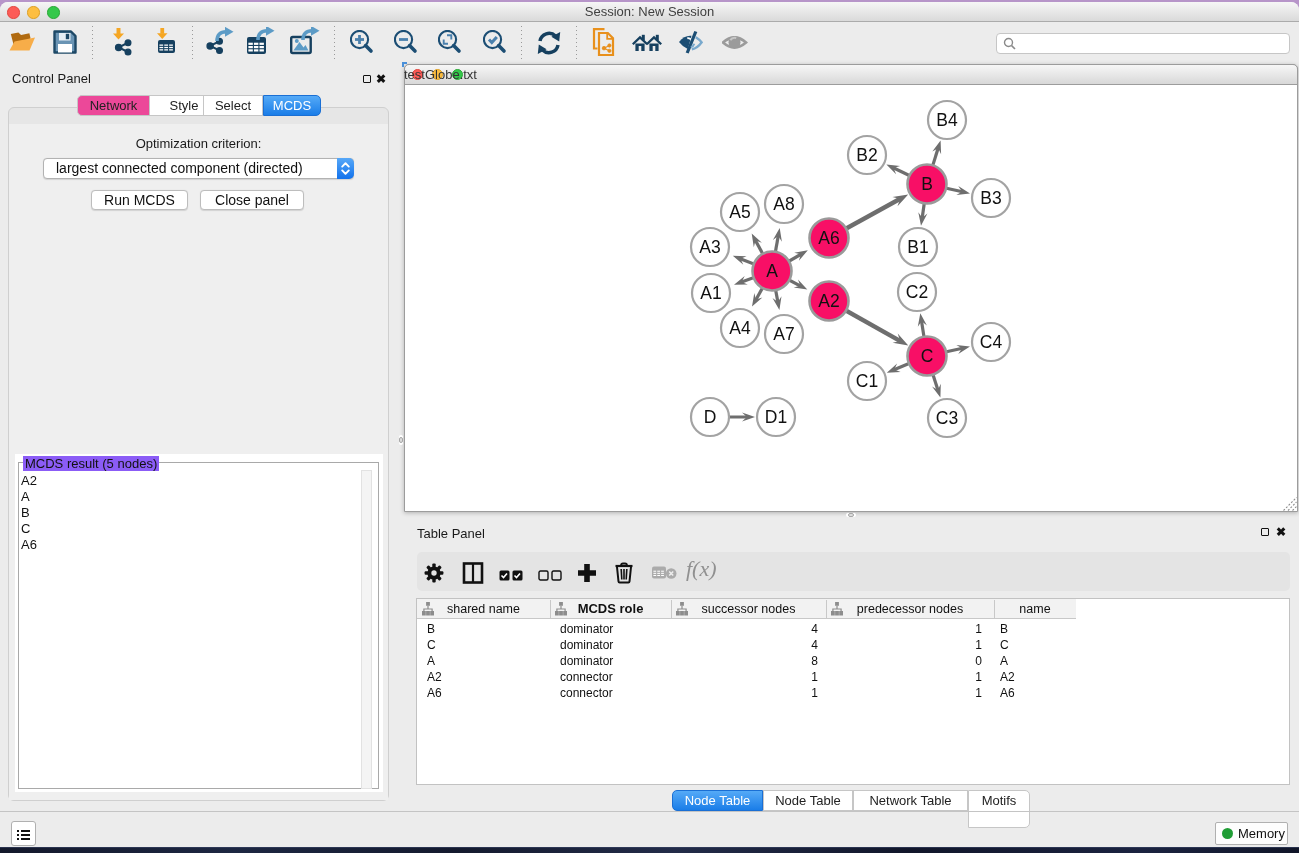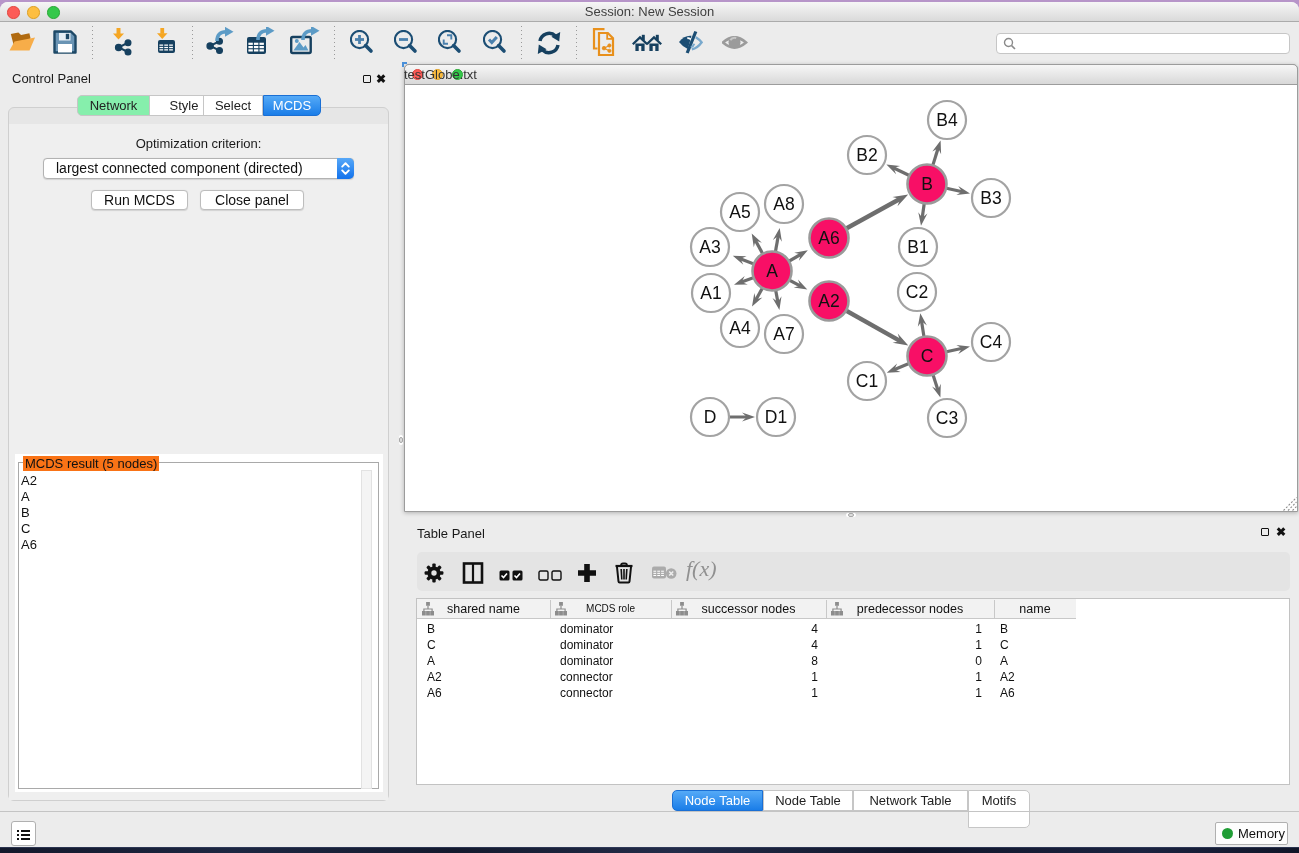--- a/index.html
+++ b/index.html
@@ -188,39 +188,39 @@
 <div class="abs" style="left:996px;top:33px;width:294px;height:21px;background:#fff;border:1px solid #c6c6c6;border-radius:4px;"></div>
 <div class="abs" style="left:1003px;top:37px;"><svg width="14" height="14" viewBox="0 0 14 14" xmlns="http://www.w3.org/2000/svg">
       <circle cx="5.5" cy="5.5" r="4" fill="none" stroke="#8a8a8a" stroke-width="1.4"></circle>
       <line x1="8.6" y1="8.6" x2="12" y2="12" stroke="#8a8a8a" stroke-width="1.6"></line>
     </svg></div>
 <div class="abs" style="left:12px;top:71px;font-size:13px;color:#1a1a1a;">Control Panel</div>
 <div class="abs" style="left:362.5px;top:75px;width:8px;height:8px;border:1.5px solid #111;border-radius:1px;"></div>
 <div class="abs" style="left:376px;top:73px;width:12px;height:12px;font-size:12px;font-weight:bold;color:#111;line-height:12px;">✖</div>
 <div class="abs" style="left:8px;top:107px;width:381px;height:694px;background:#e6e6e6;border:1px solid #cfcfcf;border-radius:6px;"></div>
 <div class="abs" style="left:9px;top:124px;width:379px;height:676px;background:#efefef;"></div>
-<div class="abs" style="left:77px;top:95px;width:73px;height:21px;background:#86efac;color:#222;border:1px solid #c6c6c6;border-radius:5px 0 0 5px;font-size:13px;text-align:center;line-height:19px;margin-left:0;">Network</div>
+<div class="abs" style="left:77px;top:95px;width:73px;height:21px;background:#ec4899;color:#222;border:1px solid #c6c6c6;border-radius:5px 0 0 5px;font-size:13px;text-align:center;line-height:19px;margin-left:0;">Network</div>
 <div class="abs" style="left:150px;top:95px;width:70px;height:21px;background:#fff;color:#222;border:1px solid #c6c6c6;border-radius:0;font-size:13px;text-align:center;line-height:19px;margin-left:-1px;">Style</div>
 <div class="abs" style="left:204px;top:95px;width:60px;height:21px;background:#fff;color:#222;border:1px solid #c6c6c6;border-radius:0;font-size:13px;text-align:center;line-height:19px;margin-left:-1px;">Select</div>
 <div class="abs" style="left:264px;top:95px;width:58px;height:21px;background:linear-gradient(#55aaf7,#1a7de8);color:#fff;border:1px solid #1a6fd4;border-radius:0 5px 5px 0;font-size:13px;text-align:center;line-height:19px;margin-left:-1px;">MCDS</div>
 <div class="abs" style="left:9px;top:136px;width:379px;text-align:center;font-size:13px;color:#1a1a1a;">Optimization criterion:</div>
 <div class="abs" style="left:43px;top:158px;width:311px;height:21px;background:#fff;border:1px solid #b2b2b2;border-radius:4px;box-shadow:0 .5px 1px rgba(0,0,0,.12);"></div>
 <div class="abs" style="left:56px;top:158px;height:21px;line-height:21px;font-size:14px;color:#111;">largest connected component (directed)</div>
 <div class="abs" style="left:337px;top:158px;width:17px;height:21px;background:linear-gradient(#57a8f8,#1272ec);border-radius:0 5px 5px 0;"></div>
 <div class="abs" style="left:337px;top:158px;width:17px;height:21px;"><svg width="17" height="21" viewBox="0 0 17 21" xmlns="http://www.w3.org/2000/svg">
       <g stroke="#fff" stroke-width="1.9" fill="none" stroke-linecap="round" stroke-linejoin="round">
         <path d="M5.2,8.6 L8.5,5.2 L11.8,8.6"></path>
         <path d="M5.2,12.4 L8.5,15.8 L11.8,12.4"></path>
       </g>
     </svg></div>
 <div class="abs" style="left:91px;top:190px;width:97px;height:19.5px;background:#fff;border:1px solid #bdbdbd;border-radius:4px;box-shadow:0 .5px 1px rgba(0,0,0,.12);font-size:14px;color:#111;text-align:center;line-height:18px;">Run MCDS</div>
 <div class="abs" style="left:200px;top:190px;width:104px;height:19.5px;background:#fff;border:1px solid #bdbdbd;border-radius:4px;box-shadow:0 .5px 1px rgba(0,0,0,.12);font-size:14px;color:#111;text-align:center;line-height:18px;">Close panel</div>
 <div class="abs" style="left:15px;top:454px;width:368px;height:338px;background:#fff;"></div>
 <div class="abs" style="left:18px;top:462px;width:361px;height:327px;border:1px solid #a9a9a9;"></div>
-<div class="abs" style="left:23px;top:456px;background:#f97316;padding:0 2px;font-size:13px;color:#111;">MCDS result (5 nodes)</div>
+<div class="abs" style="left:23px;top:456px;background:#8b5cf6;padding:0 2px;font-size:13px;color:#111;">MCDS result (5 nodes)</div>
 <div class="abs" style="left:21px;top:473px;font-size:13px;color:#111;">
     <div style="height:16px;line-height:16px;">A2</div>
     <div style="height:16px;line-height:16px;">A</div>
     <div style="height:16px;line-height:16px;">B</div>
     <div style="height:16px;line-height:16px;">C</div>
     <div style="height:16px;line-height:16px;">A6</div>
   </div>
 <div class="abs" style="left:361px;top:470px;width:11px;height:319px;background:#f4f4f4;border:1px solid #e2e2e2;"></div>
 <div class="abs" style="left:404px;top:64px;width:894px;height:448px;background:#fff;border:1px solid #9c9c9c;border-radius:5px 5px 0 0;box-shadow:0 1px 4px rgba(0,0,0,.25);"></div>
 <div class="abs" style="left:404px;top:64px;width:894px;height:21px;background:linear-gradient(#f7f7f7,#d8d8d8);border:1px solid #9c9c9c;border-radius:5px 5px 0 0;"></div>
@@ -388,21 +388,21 @@
 <div class="abs" style="left:422px;top:602px;"><svg width="12" height="14" viewBox="0 0 12 14" xmlns="http://www.w3.org/2000/svg">
       <g fill="#8d8d8d">
         <rect x="4.1" y="0" width="3.8" height="3.8"></rect>
         <rect x="0" y="9" width="3.8" height="4.5"></rect>
         <rect x="4.1" y="9" width="3.8" height="4.5"></rect>
         <rect x="8.2" y="9" width="3.8" height="4.5"></rect>
         <path d="M6,4 v3 M1.9,9 v-2 h8.2 v2" stroke="#8d8d8d" stroke-width="1.2" fill="none"></path>
       </g>
     </svg></div>
 <div class="abs" style="left:550px;top:600px;width:1px;height:19px;background:#c8c8c8;"></div>
-<div class="abs" style="left:550px;top:599px;width:121px;height:20px;line-height:20px;font-size:10px;color:#111;text-align:center;">MCDS role</div>
+<div class="abs" style="left:550px;top:599px;width:121px;height:20px;line-height:20px;font-size:13px;color:#111;text-align:center;font-weight:bold;">MCDS role</div>
 <div class="abs" style="left:555px;top:602px;"><svg width="12" height="14" viewBox="0 0 12 14" xmlns="http://www.w3.org/2000/svg">
       <g fill="#8d8d8d">
         <rect x="4.1" y="0" width="3.8" height="3.8"></rect>
         <rect x="0" y="9" width="3.8" height="4.5"></rect>
         <rect x="4.1" y="9" width="3.8" height="4.5"></rect>
         <rect x="8.2" y="9" width="3.8" height="4.5"></rect>
         <path d="M6,4 v3 M1.9,9 v-2 h8.2 v2" stroke="#8d8d8d" stroke-width="1.2" fill="none"></path>
       </g>
     </svg></div>
 <div class="abs" style="left:671px;top:600px;width:1px;height:19px;background:#c8c8c8;"></div>

